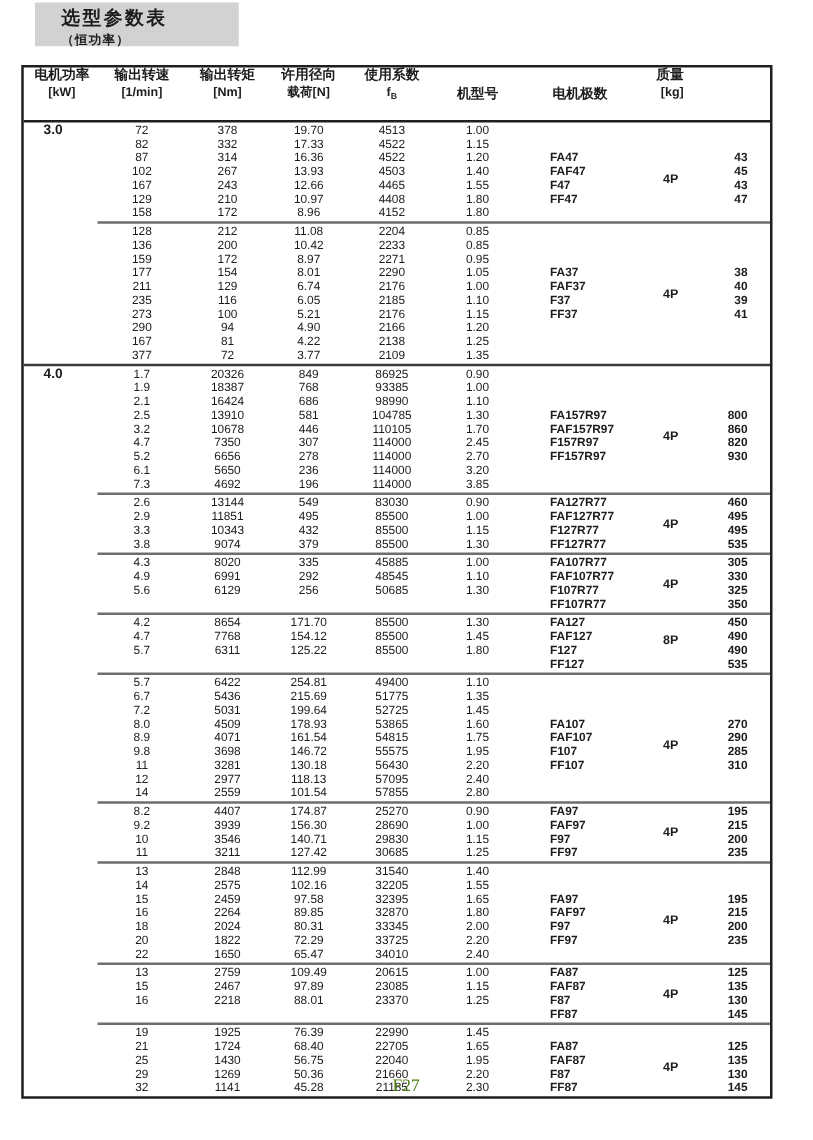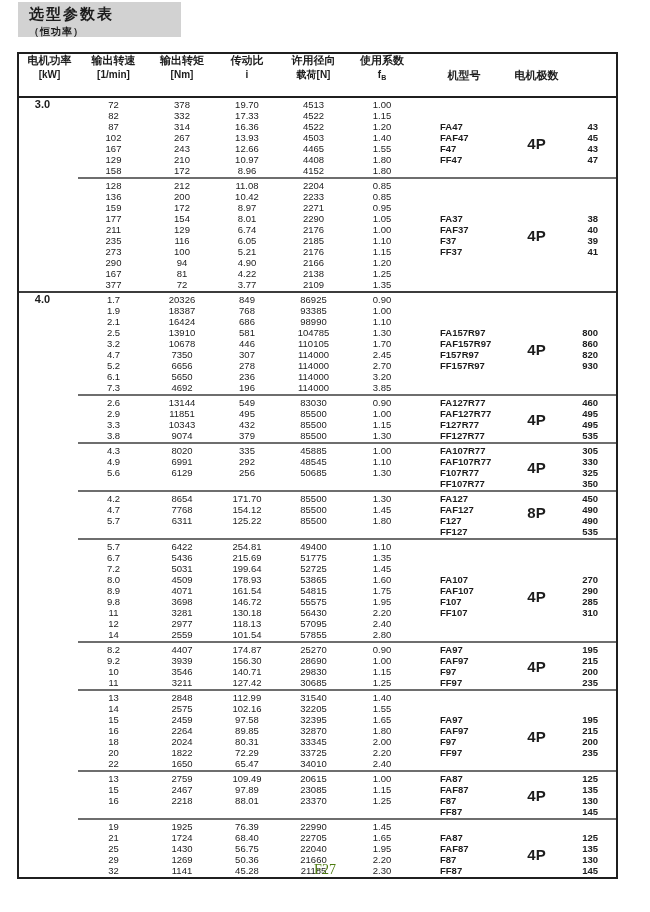--- a/index.html
+++ b/index.html
@@ -3,22 +3,22 @@
 <meta charset="utf-8">
 <style>
   html,body{margin:0;padding:0;background:#ffffff;}
   .page{
     position:relative;width:650px;height:912px;background:#ffffff;
     font-family:"Liberation Sans","DejaVu Sans",sans-serif;color:#1c1c1c;
     overflow:hidden;
   }
   
   .title-box{
-    position:absolute;left:18px;top:2px;width:163px;height:35px;
-    background:#d2d2d2;padding-left:11px;box-sizing:border-box;
+    position:absolute;left:28px;top:2px;width:163px;height:35px;
+    background:#d2d2d2;padding-left:21px;box-sizing:border-box;
   }
   .title-main{display:block;font-size:15px;font-weight:bold;letter-spacing:2px;margin-top:3px;}
   .title-sub{display:block;font-size:10px;font-weight:bold;letter-spacing:1px;margin-top:1px;}
 
   
   .params-table{
     position:absolute;left:17px;top:52px;width:601px;
     border:2px solid #1f1f1f;box-sizing:border-box;background:#fff;
   }
   .thead{
@@ -39,21 +39,21 @@
   .row{
     display:grid;grid-template-columns:61px 67px 70px 60px 73px 64px 100px 45px 57px;
     height:11px;line-height:11px;font-size:9.5px;
   }
   .cell{display:block;text-align:center;white-space:nowrap;}
   .c-power{font-weight:bold;font-size:11px;padding-right:14px;box-sizing:border-box;}
   .c-model{text-align:left;padding-left:26px;box-sizing:border-box;font-weight:bold;}
   .c-mass{text-align:right;padding-right:18px;box-sizing:border-box;font-weight:bold;}
   .poles-label{
     position:absolute;left:495px;width:45px;text-align:center;
-    font-size:15px;font-weight:bold;line-height:11px;
+    font-size:10px;font-weight:bold;line-height:11px;
   }
   .sep{height:0;}
   .sep.sub{border-top:2px solid #6e6e6e;margin-left:59px;}
   .sep.group{border-top:2px solid #3c3c3c;}
 
   
   .footer{
     position:absolute;left:0;top:862px;width:650px;text-align:center;
     font-family:"Liberation Serif","DejaVu Serif",serif;font-size:14px;color:#4d7c0f;
   }
@@ -76,37 +76,37 @@
       </div>
       <div class="hcell">
         <span class="l1">输出转速</span>
         <span class="l2">[1/min]</span>
       </div>
       <div class="hcell">
         <span class="l1">输出转矩</span>
         <span class="l2">[Nm]</span>
       </div>
       <div class="hcell">
-        <span class="l1">传动比</span>
-        <span class="l2">i</span>
-      </div>
-      <div class="hcell">
         <span class="l1">许用径向</span>
         <span class="l2">载荷[N]</span>
       </div>
       <div class="hcell">
         <span class="l1">使用系数</span>
         <span class="l2"><span>f</span><span class="fb-sub">B</span></span>
       </div>
       <div class="hcell single">
         <span class="l1">机型号</span>
       </div>
       <div class="hcell single">
         <span class="l1">电机极数</span>
       </div>
+      <div class="hcell right">
+        <span class="l1">质量</span>
+        <span class="l2">[kg]</span>
+      </div>
     </div>
     <div class="tbody" id="table-body">
         <div class="block">
           <div class="row">
             <span class="cell c-power">3.0</span>
             <span class="cell c-speed">72</span>
             <span class="cell c-torque">378</span>
             <span class="cell c-ratio">19.70</span>
             <span class="cell c-load">4513</span>
             <span class="cell c-fb">1.00</span>

